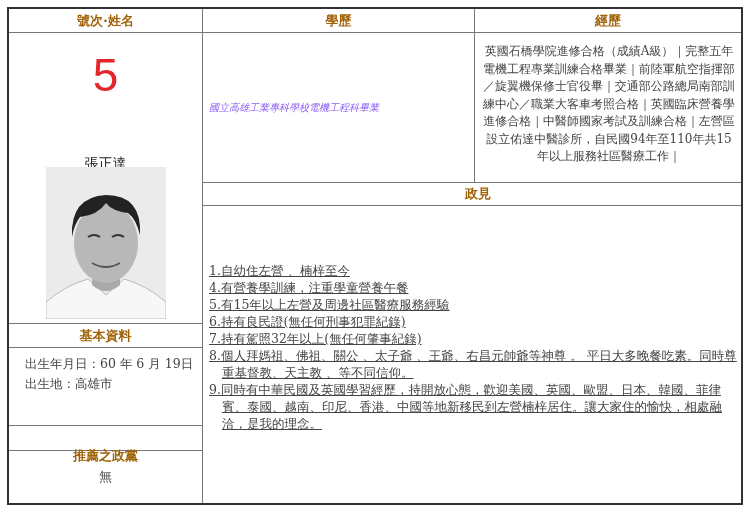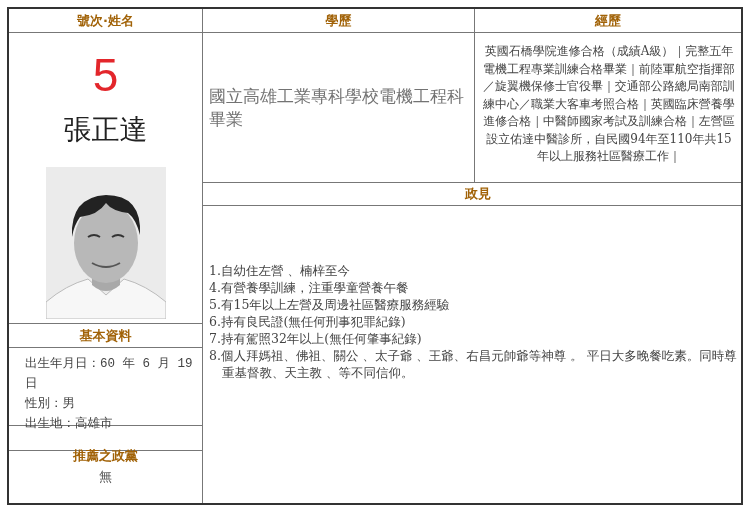--- a/index.html
+++ b/index.html
@@ -7,28 +7,28 @@
          font-family: "DejaVu Serif", "Liberation Serif", serif; color:#333; }
   .sheet { position:absolute; left:7px; top:7px; width:736px; height:498px;
            border:2px solid #333; box-sizing:border-box; }
   .cell { position:absolute; box-sizing:border-box; }
   .vline { position:absolute; width:1px; background:#777; }
   .hline { position:absolute; height:1px; background:#777; }
   .hdr { font-family: "DejaVu Sans", "Liberation Sans", sans-serif; font-size:13px;
          font-weight:bold; color:#a16207; display:flex; align-items:center; justify-content:center; }
   .num { font-family: "Liberation Sans", "DejaVu Sans", sans-serif; color:#e3262b;
          font-size:46px; text-align:center; line-height:1; }
-  .name { font-family: "DejaVu Sans", "Liberation Sans", sans-serif; font-size:28px;
-          color:#222; text-align:center; }
+  .name { font-family: "DejaVu Sans", "Liberation Sans", sans-serif; font-size:14px;
+          color:#222; text-align:center;margin-top:44px; }
   .photo { position:absolute; left:37px; top:158px; width:120px; height:152px;
            background:linear-gradient(#ececec,#e3e3e3); overflow:hidden; }
-  .edu { font-size:17px; color:#737373; display:flex; align-items:center; padding-left:6px; }
+  .edu { font-size:10px; color:#8b5cf6; display:flex; align-items:center; padding-left:6px;font-style:italic; }
   .exp { font-size:12px; color:#444; line-height:17.5px; padding:10px 4px 0 6px; }
   .info { font-size:12.5px; color:#444; line-height:20px; padding:6px 0 0 16px; }
-  .platform { font-size:12.5px; color:#444; line-height:17px; padding:0 0 0 6px; }
+  .platform { font-size:12.5px; color:#444; line-height:17px; padding:0 0 0 6px;text-decoration:underline; }
   .platform .item { padding-left:13px; text-indent:-13px; }
   .none { font-size:13px; color:#555; display:flex; align-items:center; justify-content:center; }
 </style>
 </head>
 <body>
 
 <div class="sheet">
 
   <div class="vline" style="left:193px; top:0; height:494px;"></div>
   <div class="vline" style="left:465px; top:0; height:173px;"></div>
@@ -66,24 +66,24 @@
 
   <div class="cell hdr" style="left:200px; top:174px; width:538px; height:22px;">政見</div>
 
   <div class="cell platform" style="left:194px; top:253px; width:535px;">
     <div class="item">1.自幼住左營 、楠梓至今</div>
     <div class="item">4.有營養學訓練，注重學童營養午餐</div>
     <div class="item">5.有15年以上左營及周邊社區醫療服務經驗</div>
     <div class="item">6.持有良民證(無任何刑事犯罪紀錄)</div>
     <div class="item">7.持有駕照32年以上(無任何肇事紀錄)</div>
     <div class="item">8.個人拜媽祖、佛祖、關公 、太子爺 、王爺、右昌元帥爺等神尊 。 平日大多晚餐吃素。同時尊重基督教、天主教 、等不同信仰。</div>
+    <div class="item">9.同時有中華民國及英國學習經歷，持開放心態，歡迎美國、英國、歐盟、日本、韓國、菲律賓、泰國、越南、印尼、香港、中國等地新移民到左營楠梓居住。讓大家住的愉快，相處融洽，是我的理念。</div>
   </div>
 
   <div class="cell hdr" style="left:0; top:315px; width:193px; height:23px;">基本資料</div>
-  <div class="cell info" style="left:0; top:339px; width:193px; height:77px;font-family:Liberation Mono, monospace;">
+  <div class="cell info" style="left:0; top:339px; width:193px; height:77px;">
     <div>出生年月日：60 年 6 月 19日</div>
-    <div>性別：男</div>
     <div>出生地：高雄市</div>
   </div>
 
   <div class="cell hdr" style="left:0; top:435px; width:193px; height:24px;">推薦之政黨</div>
   <div class="cell none" style="left:0; top:442px; width:193px; height:52px;">無</div>
 </div>
 
 </body></html>

